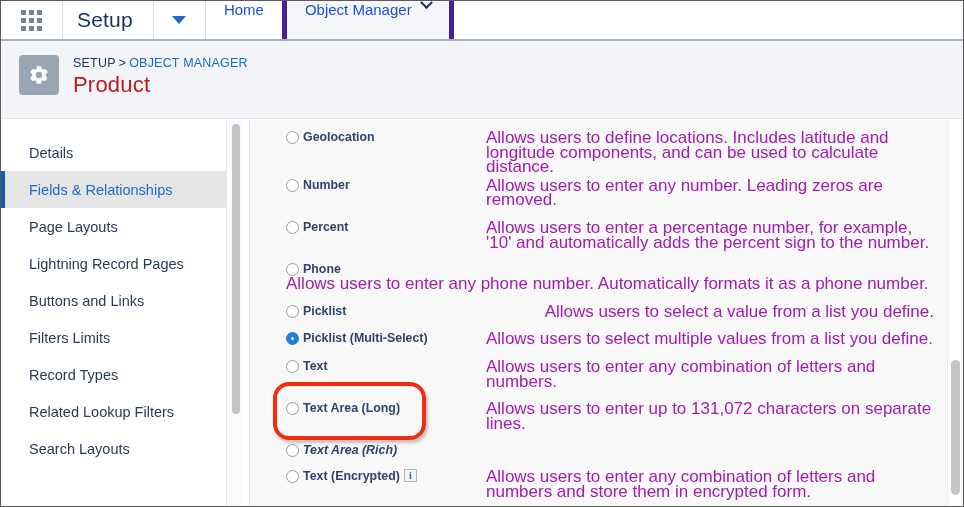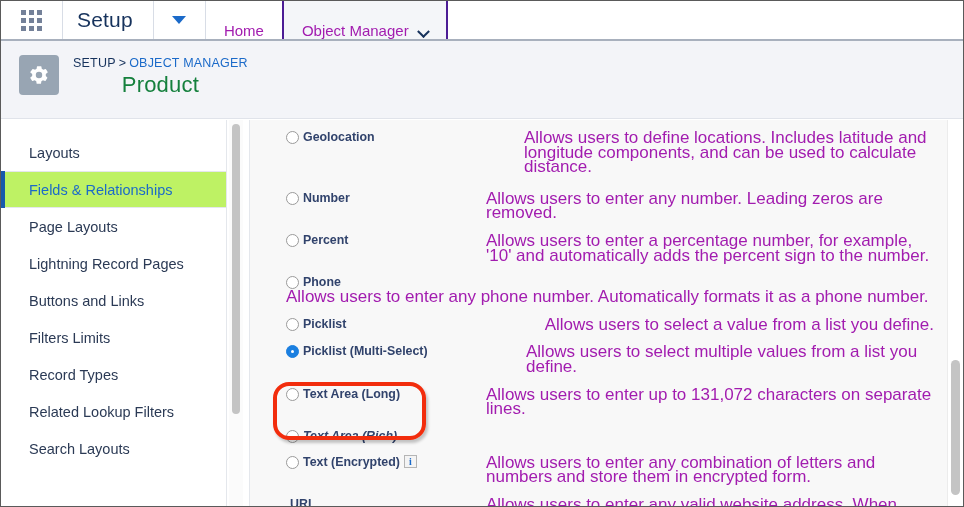--- a/index.html
+++ b/index.html
@@ -51,62 +51,61 @@
     border-right: 1px solid #d8dde6;
     cursor: pointer;
   }
   .caret-down {
     width: 0; height: 0;
     border-left: 7px solid transparent;
     border-right: 7px solid transparent;
     border-top: 8px solid #1b6ac9;
   }
   .navtab {
-    display: flex; align-items: flex-end; gap: 10px;
+    display: flex; align-items: flex-start; gap: 10px;
     padding: 0 18px;
-    font-size: 15px; color: #a21caf;
-    border-right: 2px solid #4c1d95;
+    font-size: 15px; color: #1d4ed8;
+    border-right: 5px solid #4c1d95;
     cursor: pointer;
     background: #ffffff;
   }
   .navtab.active { background: #f4f6f9; }
   .chev {
     display: inline-block;
     width: 9px; height: 9px;
     border-right: 2px solid #16325c;
     border-bottom: 2px solid #16325c;
     transform: rotate(45deg) translate(-2px,-2px);
   }
 
   
   .pageheader {
     position: absolute; top: 40px; left: 0;
     width: 962px; height: 78px;
     background: #f3f4f8;
     border-bottom: 1px solid #e0e3ea;
     display: flex; align-items: flex-start;
     padding: 14px 0 0 18px;
-    text-align: center;
   }
   .gear-tile {
     width: 40px; height: 40px;
     background: #98a5b3;
     border-radius: 4px;
     display: flex; align-items: center; justify-content: center;
     flex: none;
   }
   .header-text { margin-left: 14px; padding-top: 1px; }
   .breadcrumb {
     font-size: 12.5px; color: #16325c; letter-spacing: .2px;
     white-space: nowrap;
   }
   .breadcrumb .crumb-link { color: #1b6ac9; cursor: pointer; }
   .breadcrumb .sep { color: #16325c; margin: 0 3px; }
   .obj-title {
-    font-size: 22px; color: #15803d; font-weight: 400;
+    font-size: 22px; color: #b91c1c; font-weight: 400;
     margin-top: 2px; letter-spacing: .2px;
   }
 
   
   .body-area {
     position: absolute; top: 119px; left: 0;
     width: 962px; height: 387px;
     background: #ffffff;
   }
 
@@ -120,21 +119,21 @@
   }
   .side-item {
     position: relative;
     height: 37px;
     display: flex; align-items: center;
     padding-left: 28px;
     font-size: 14.5px; color: #2b3a55;
     cursor: pointer;
   }
   .side-item.active {
-    background: #bef264;
+    background: #e5e5e5;
     border-top: 1px solid #e4e7ec;
     border-bottom: 1px solid #e4e7ec;
     color: #1b6ac9;
   }
   .side-item.active::before {
     content: "";
     position: absolute; left: 0; top: -1px; bottom: -1px;
     width: 4px; background: #1859ab;
   }
 
@@ -266,21 +265,21 @@
         <span>SETUP</span><span class="sep">&gt;</span><span class="crumb-link">OBJECT MANAGER</span>
       </div>
       <div class="obj-title">Product</div>
     </div>
   </div>
 
   <div class="body-area">
 
     <div class="sidebar" id="sidebar">
         <div class="side-item">
-          <span>Layouts</span>
+          <span>Details</span>
         </div>
         <div class="side-item active">
           <span>Fields &amp; Relationships</span>
         </div>
         <div class="side-item">
           <span>Page Layouts</span>
         </div>
         <div class="side-item">
           <span>Lightning Record Pages</span>
         </div>
@@ -299,21 +298,21 @@
         <div class="side-item">
           <span>Search Layouts</span>
         </div>
       </div>
 
     <div class="side-scroll">
       <div class="thumb"></div>
     </div>
 
     <div class="content" id="content">
-        <div class="opt-row" style="margin-bottom: 16px; gap: 38px;">
+        <div class="opt-row" style="margin-bottom: 3px;">
           <div class="opt-left">
             <span class="radio"></span>
             <span class="opt-label">Geolocation</span>
           </div>
           <div class="opt-desc">Allows users to define locations. Includes latitude and longitude components, and can be used to calculate distance.</div>
         </div>
         <div class="opt-row" style="margin-bottom: 12px;">
           <div class="opt-left">
             <span class="radio"></span>
             <span class="opt-label">Number</span>
@@ -334,26 +333,33 @@
           </div>
           <div class="opt-desc">Allows users to enter any phone number. Automatically formats it as a phone number.</div>
         </div>
         <div class="opt-row" style="margin-bottom: 12px; text-align: right;">
           <div class="opt-left">
             <span class="radio"></span>
             <span class="opt-label">Picklist</span>
           </div>
           <div class="opt-desc">Allows users to select a value from a list you define.</div>
         </div>
-        <div class="opt-row" style="margin-bottom: 12px; gap: 40px;">
+        <div class="opt-row" style="margin-bottom: 12px;">
           <div class="opt-left">
             <span class="radio checked"></span>
             <span class="opt-label">Picklist (Multi-Select)</span>
           </div>
           <div class="opt-desc">Allows users to select multiple values from a list you define.</div>
+        </div>
+        <div class="opt-row" style="margin-bottom: 12px;">
+          <div class="opt-left">
+            <span class="radio"></span>
+            <span class="opt-label">Text</span>
+          </div>
+          <div class="opt-desc">Allows users to enter any combination of letters and numbers.</div>
         </div>
         <div class="opt-row" style="margin-bottom: 12px;">
           <div class="opt-left">
             <span class="radio"></span>
             <span class="opt-label">Text Area (Long)</span>
           </div>
           <div class="opt-desc">Allows users to enter up to 131,072 characters on separate lines.</div>
         </div>
         <div class="opt-row" style="margin-bottom: 12px; font-style: italic;">
           <div class="opt-left">

